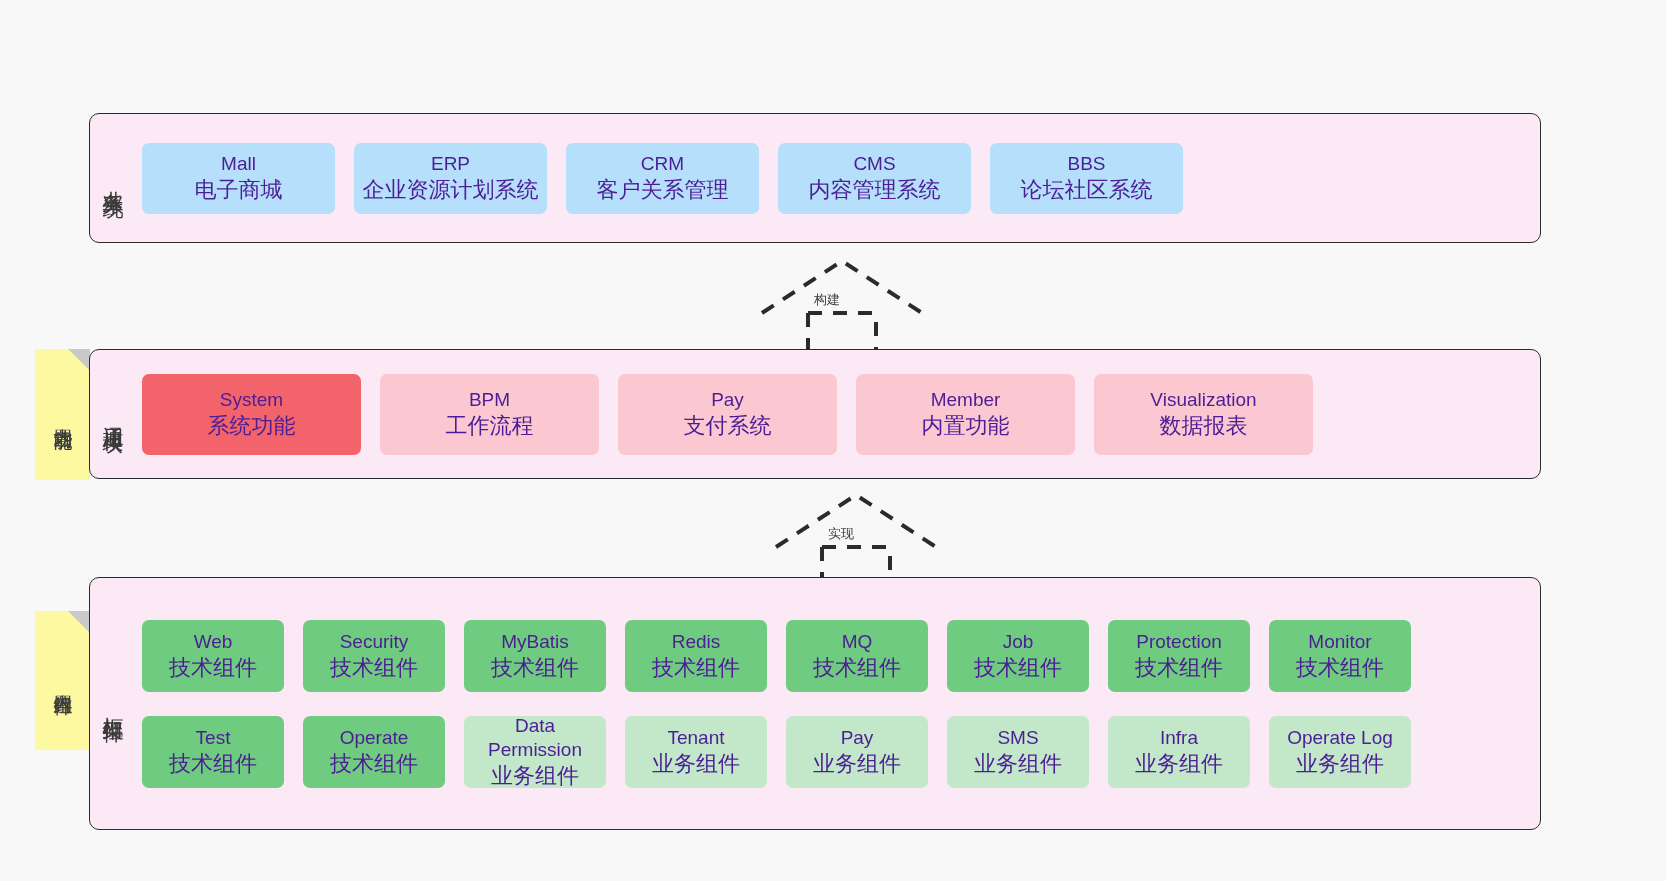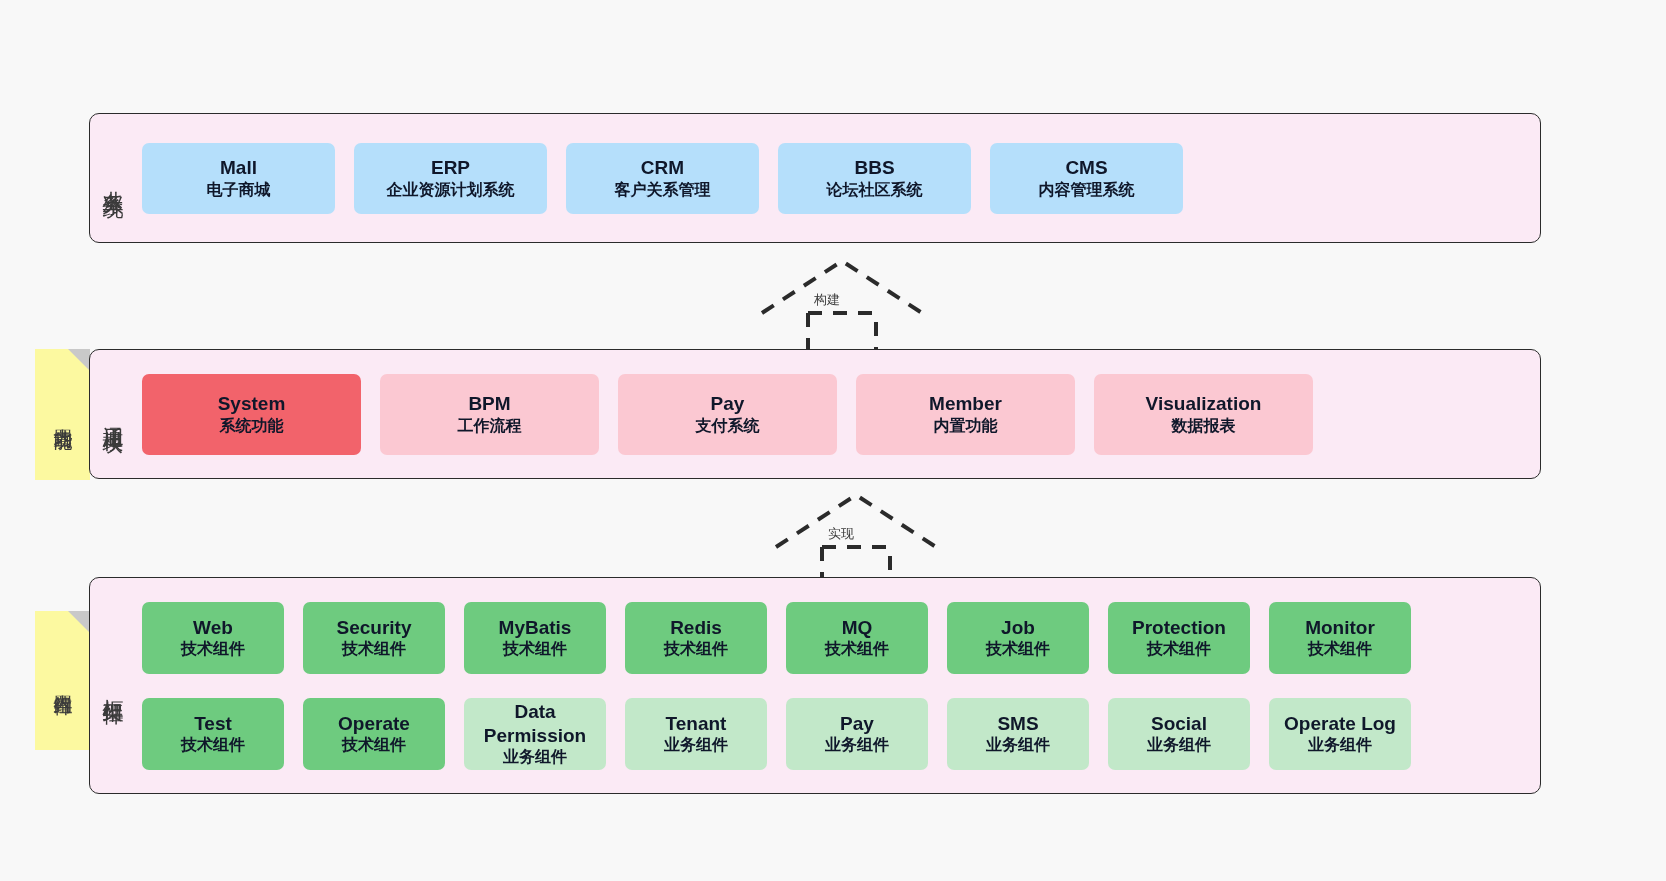--- a/index.html
+++ b/index.html
@@ -62,37 +62,36 @@
   .cell {
     border-radius: 7px;
     display: flex;
     flex-direction: column;
     align-items: center;
     justify-content: center;
     text-align: center;
     line-height: 1.25;
     box-sizing: border-box;
     padding: 4px 6px;
-    color: #0f172a;
-    font-weight: bold;
+    color: #4c1d95;
   }
   .cell .t1 { font-size: 19px; }
-  .cell .t2 { font-size: 16px; }
+  .cell .t2 { font-size: 22px; }
 
   
   .c-blue       { background: #b5dffb; }
   .c-red        { background: #f2636b; }
   .c-pink       { background: #fbc8d2; }
   .c-green      { background: #6ecb7f; }
   .c-lightgreen { background: #c2e8c9; }
 
   
   #layer-business { left: 89px;  top: 113px; width: 1452px; height: 130px; }
   #layer-common   { left: 89px;  top: 349px; width: 1452px; height: 130px; }
-  #layer-frame    { left: 89px;  top: 577px; width: 1452px; height: 217px; }
+  #layer-frame    { left: 89px;  top: 577px; width: 1452px; height: 253px; }
 
   #layer-business .cell { width: 193px; height: 71px; }
   #layer-common   .cell { width: 219px; height: 81px; }
   #layer-frame    .cell { width: 142px; height: 72px; }
 
   #layer-business .layer-body,
   #layer-common   .layer-body { padding-left: 6px; }
   #layer-frame    .layer-body { padding-left: 6px; gap: 24px; }
 
   
@@ -158,26 +157,26 @@
         </div>
         <div class="cell c-blue">
           <span class="t1">ERP</span>
           <span class="t2">企业资源计划系统</span>
         </div>
         <div class="cell c-blue">
           <span class="t1">CRM</span>
           <span class="t2">客户关系管理</span>
         </div>
         <div class="cell c-blue">
+          <span class="t1">CMS</span>
+          <span class="t2">内容管理系统</span>
+        </div>
+        <div class="cell c-blue">
           <span class="t1">BBS</span>
           <span class="t2">论坛社区系统</span>
-        </div>
-        <div class="cell c-blue">
-          <span class="t1">CMS</span>
-          <span class="t2">内容管理系统</span>
         </div>
       </div>
     </div>
   </div>
 
   <div class="gen-arrow" id="arrow-build">
     <svg width="180" height="105" viewBox="0 0 180 105">
       <path d="M 10 60 L 90 8 L 170 60" fill="none" stroke="#2b2b2b" stroke-width="4" stroke-dasharray="14 11" stroke-linecap="butt"></path>
       <path d="M 56 60 L 124 60" fill="none" stroke="#2b2b2b" stroke-width="4" stroke-dasharray="14 11"></path>
       <path d="M 56 60 L 56 100 L 124 100 L 124 60" fill="none" stroke="#2b2b2b" stroke-width="4" stroke-dasharray="14 11"></path>
@@ -282,21 +281,21 @@
         </div>
         <div class="cell c-lightgreen">
           <span class="t1">Pay</span>
           <span class="t2">业务组件</span>
         </div>
         <div class="cell c-lightgreen">
           <span class="t1">SMS</span>
           <span class="t2">业务组件</span>
         </div>
         <div class="cell c-lightgreen">
-          <span class="t1">Social</span>
+          <span class="t1">Infra</span>
           <span class="t2">业务组件</span>
         </div>
         <div class="cell c-lightgreen">
           <span class="t1">Operate Log</span>
           <span class="t2">业务组件</span>
         </div>
       </div>
     </div>
   </div>
 

